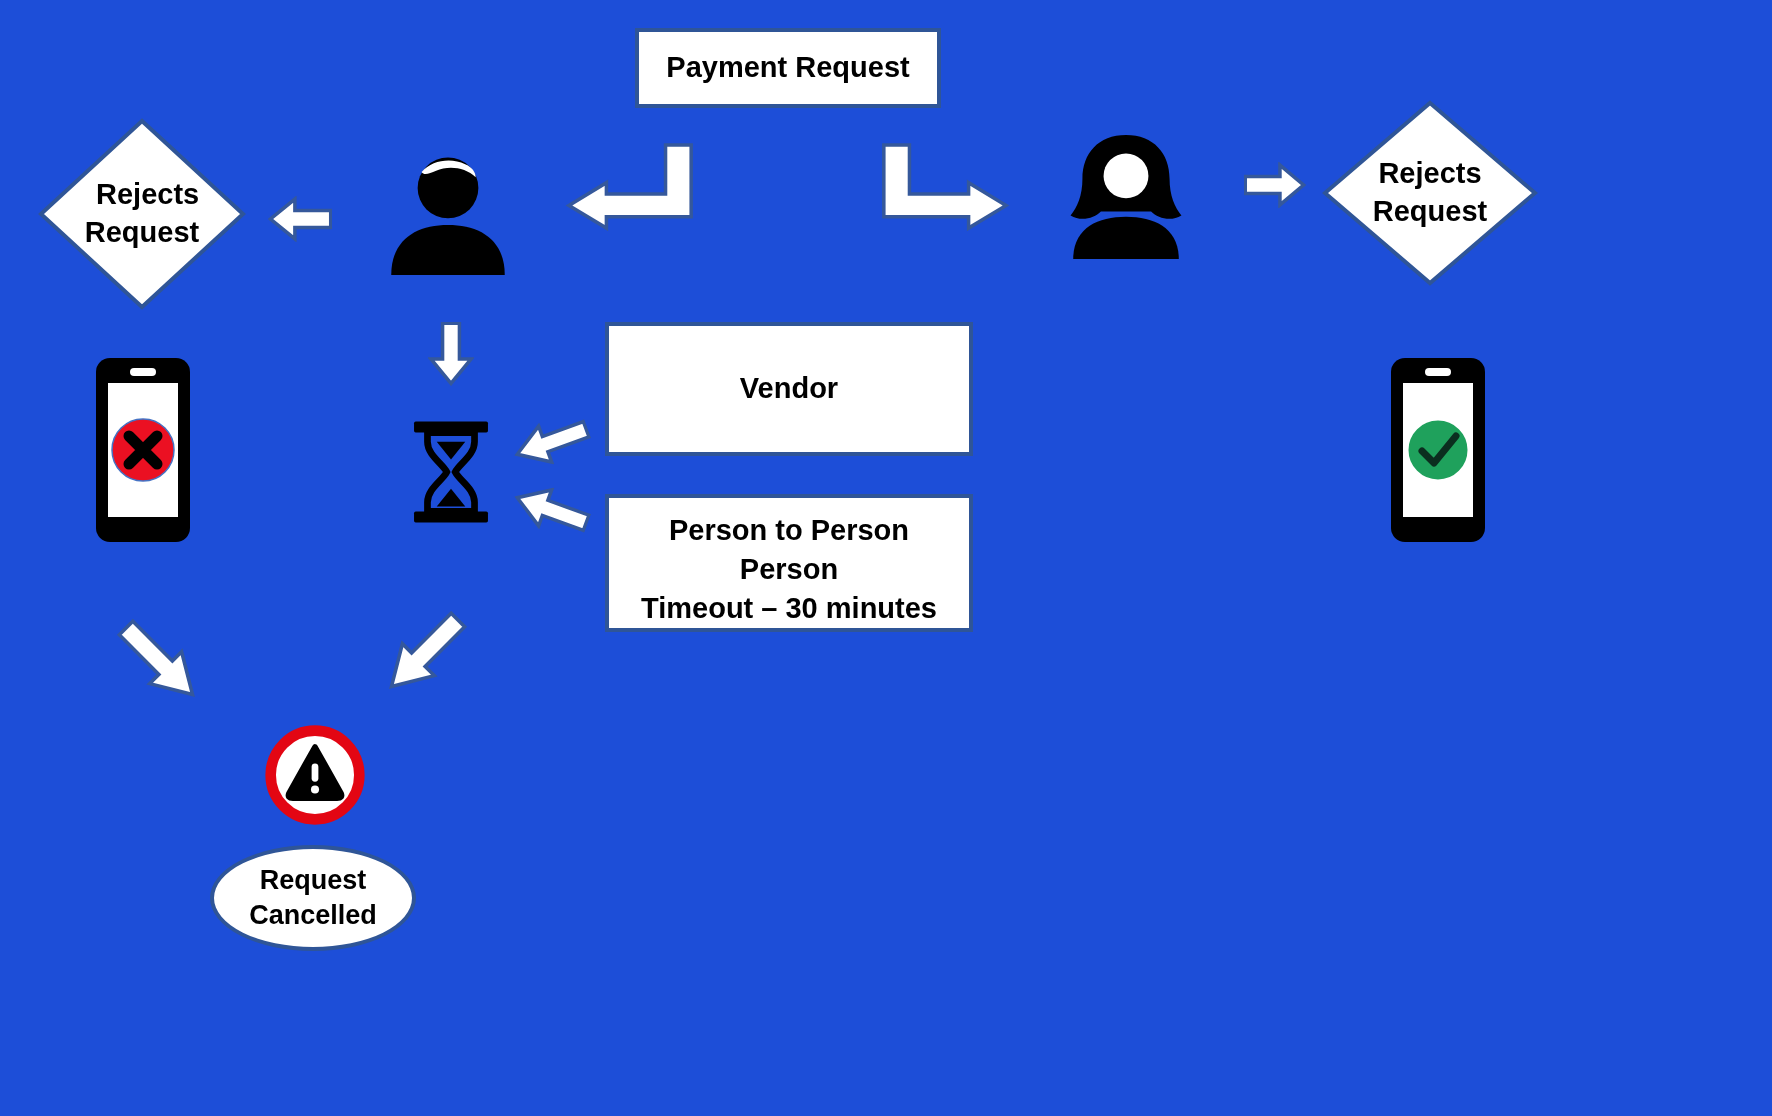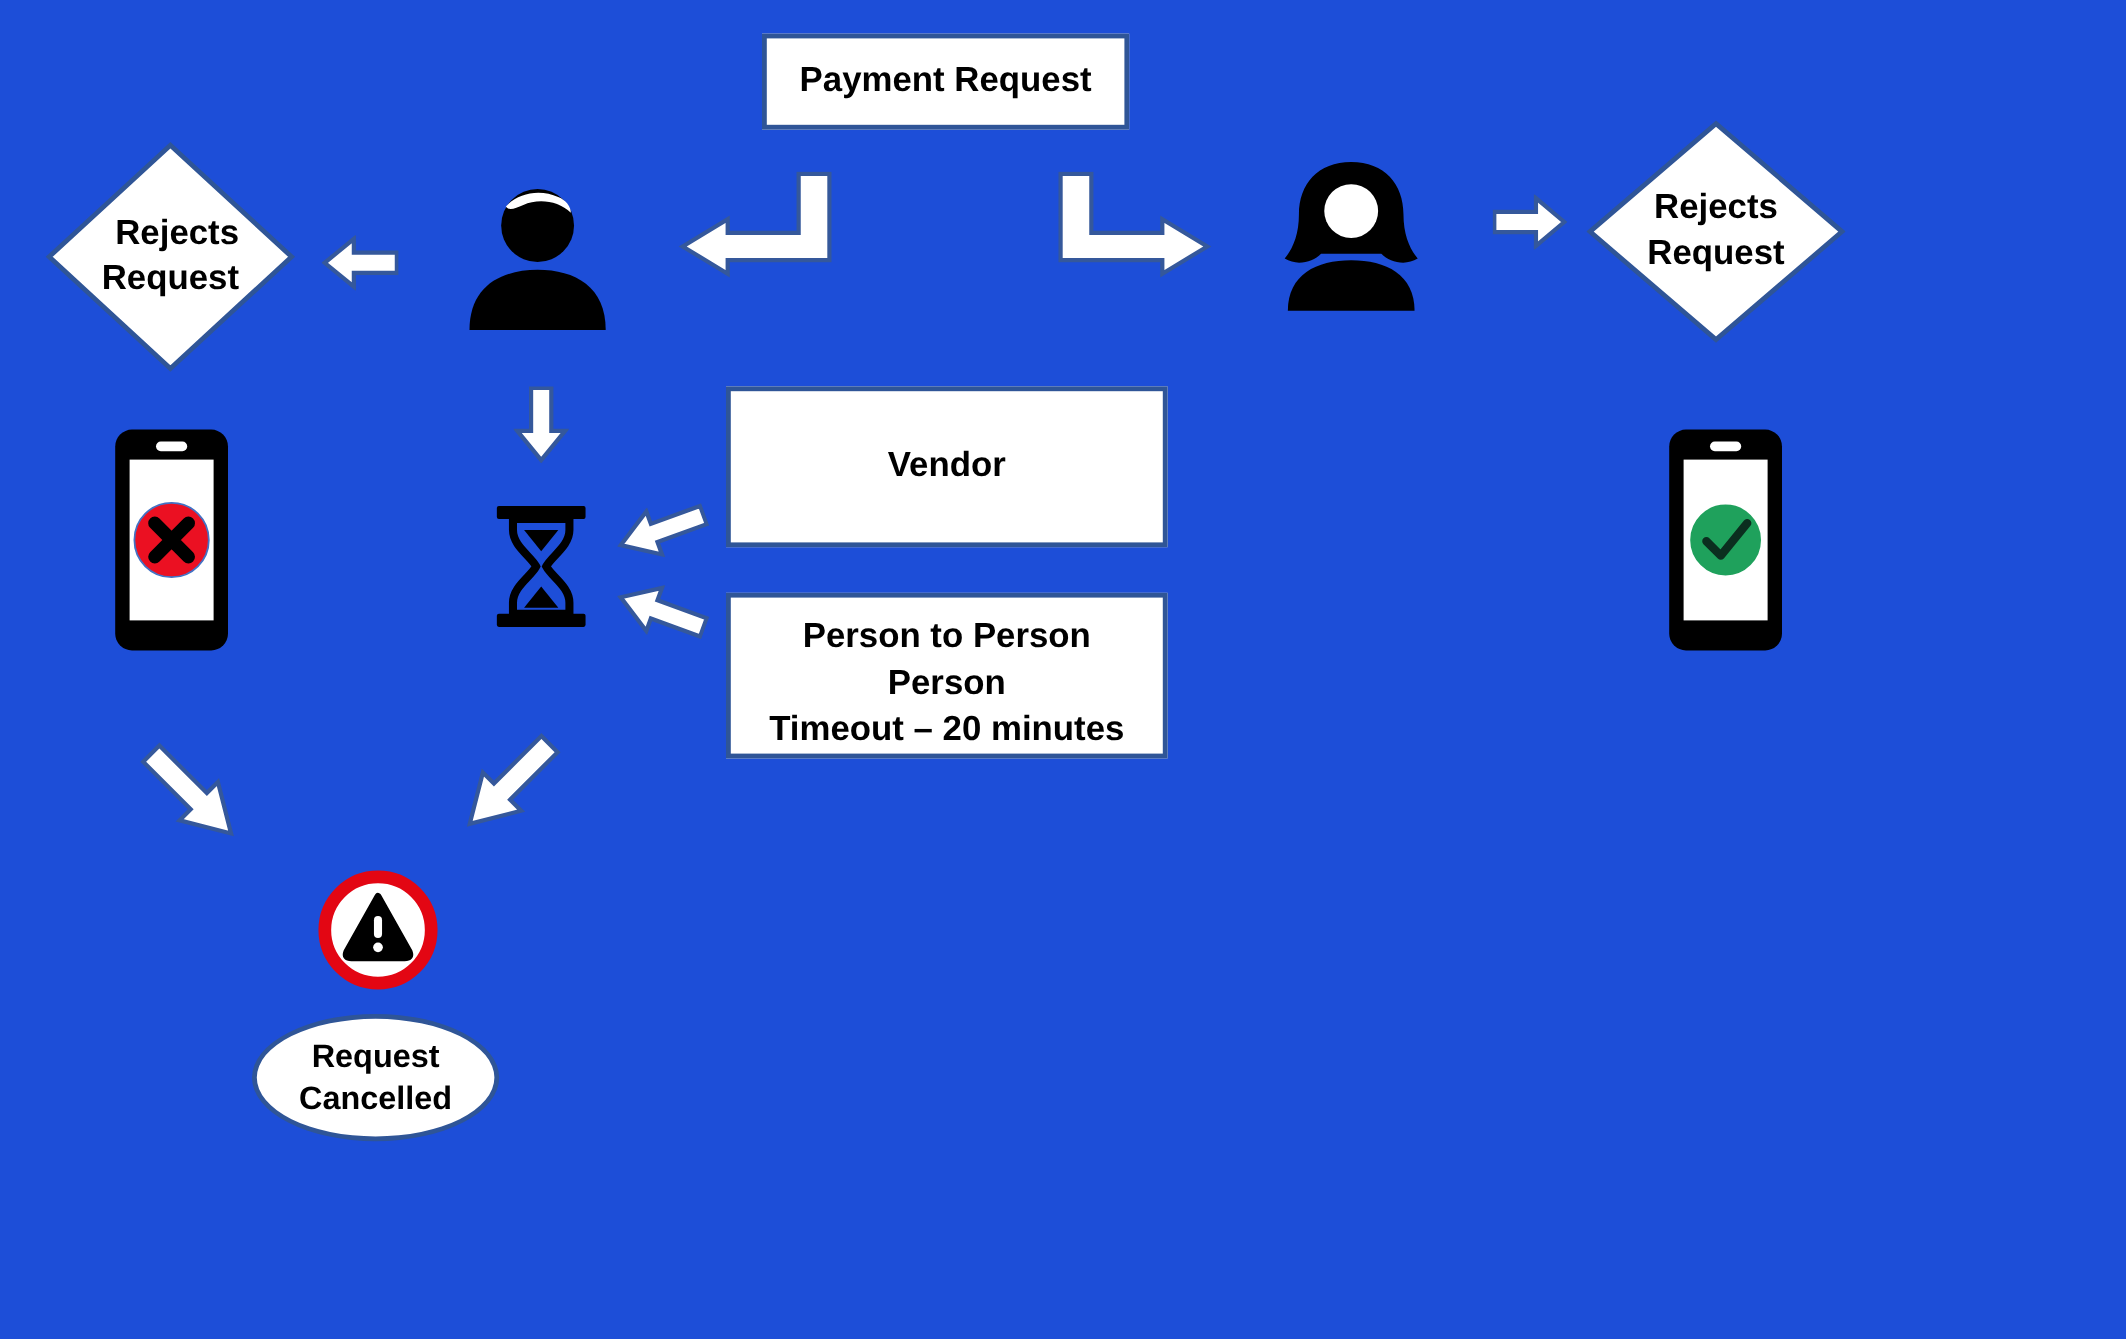--- a/index.html
+++ b/index.html
@@ -132,21 +132,21 @@
       <path d="M50,80 L67,101 L33,101 Z" fill="#000"></path>
     </svg>
   </div>
 
   <div class="node rect-node" id="vendor-box">
     <span>Vendor</span>
   </div>
   <div class="node rect-node" id="p2p-box">
     <span>Person to Person</span>
     <span>Person</span>
-    <span>Timeout – 20 minutes</span>
+    <span>Timeout – 30 minutes</span>
   </div>
 
   <div class="node arrow" id="chevron-top">
     <svg viewBox="0 0 100 60" preserveAspectRatio="none">
       <path vector-effect="non-scaling-stroke" d="M2,19 L58,19 L58,4 L96,30 L58,56 L58,41 L2,41 Z"></path>
     </svg>
   </div>
   <div class="node arrow" id="chevron-bottom">
     <svg viewBox="0 0 100 60" preserveAspectRatio="none">
       <path vector-effect="non-scaling-stroke" d="M2,19 L58,19 L58,4 L96,30 L58,56 L58,41 L2,41 Z"></path>

